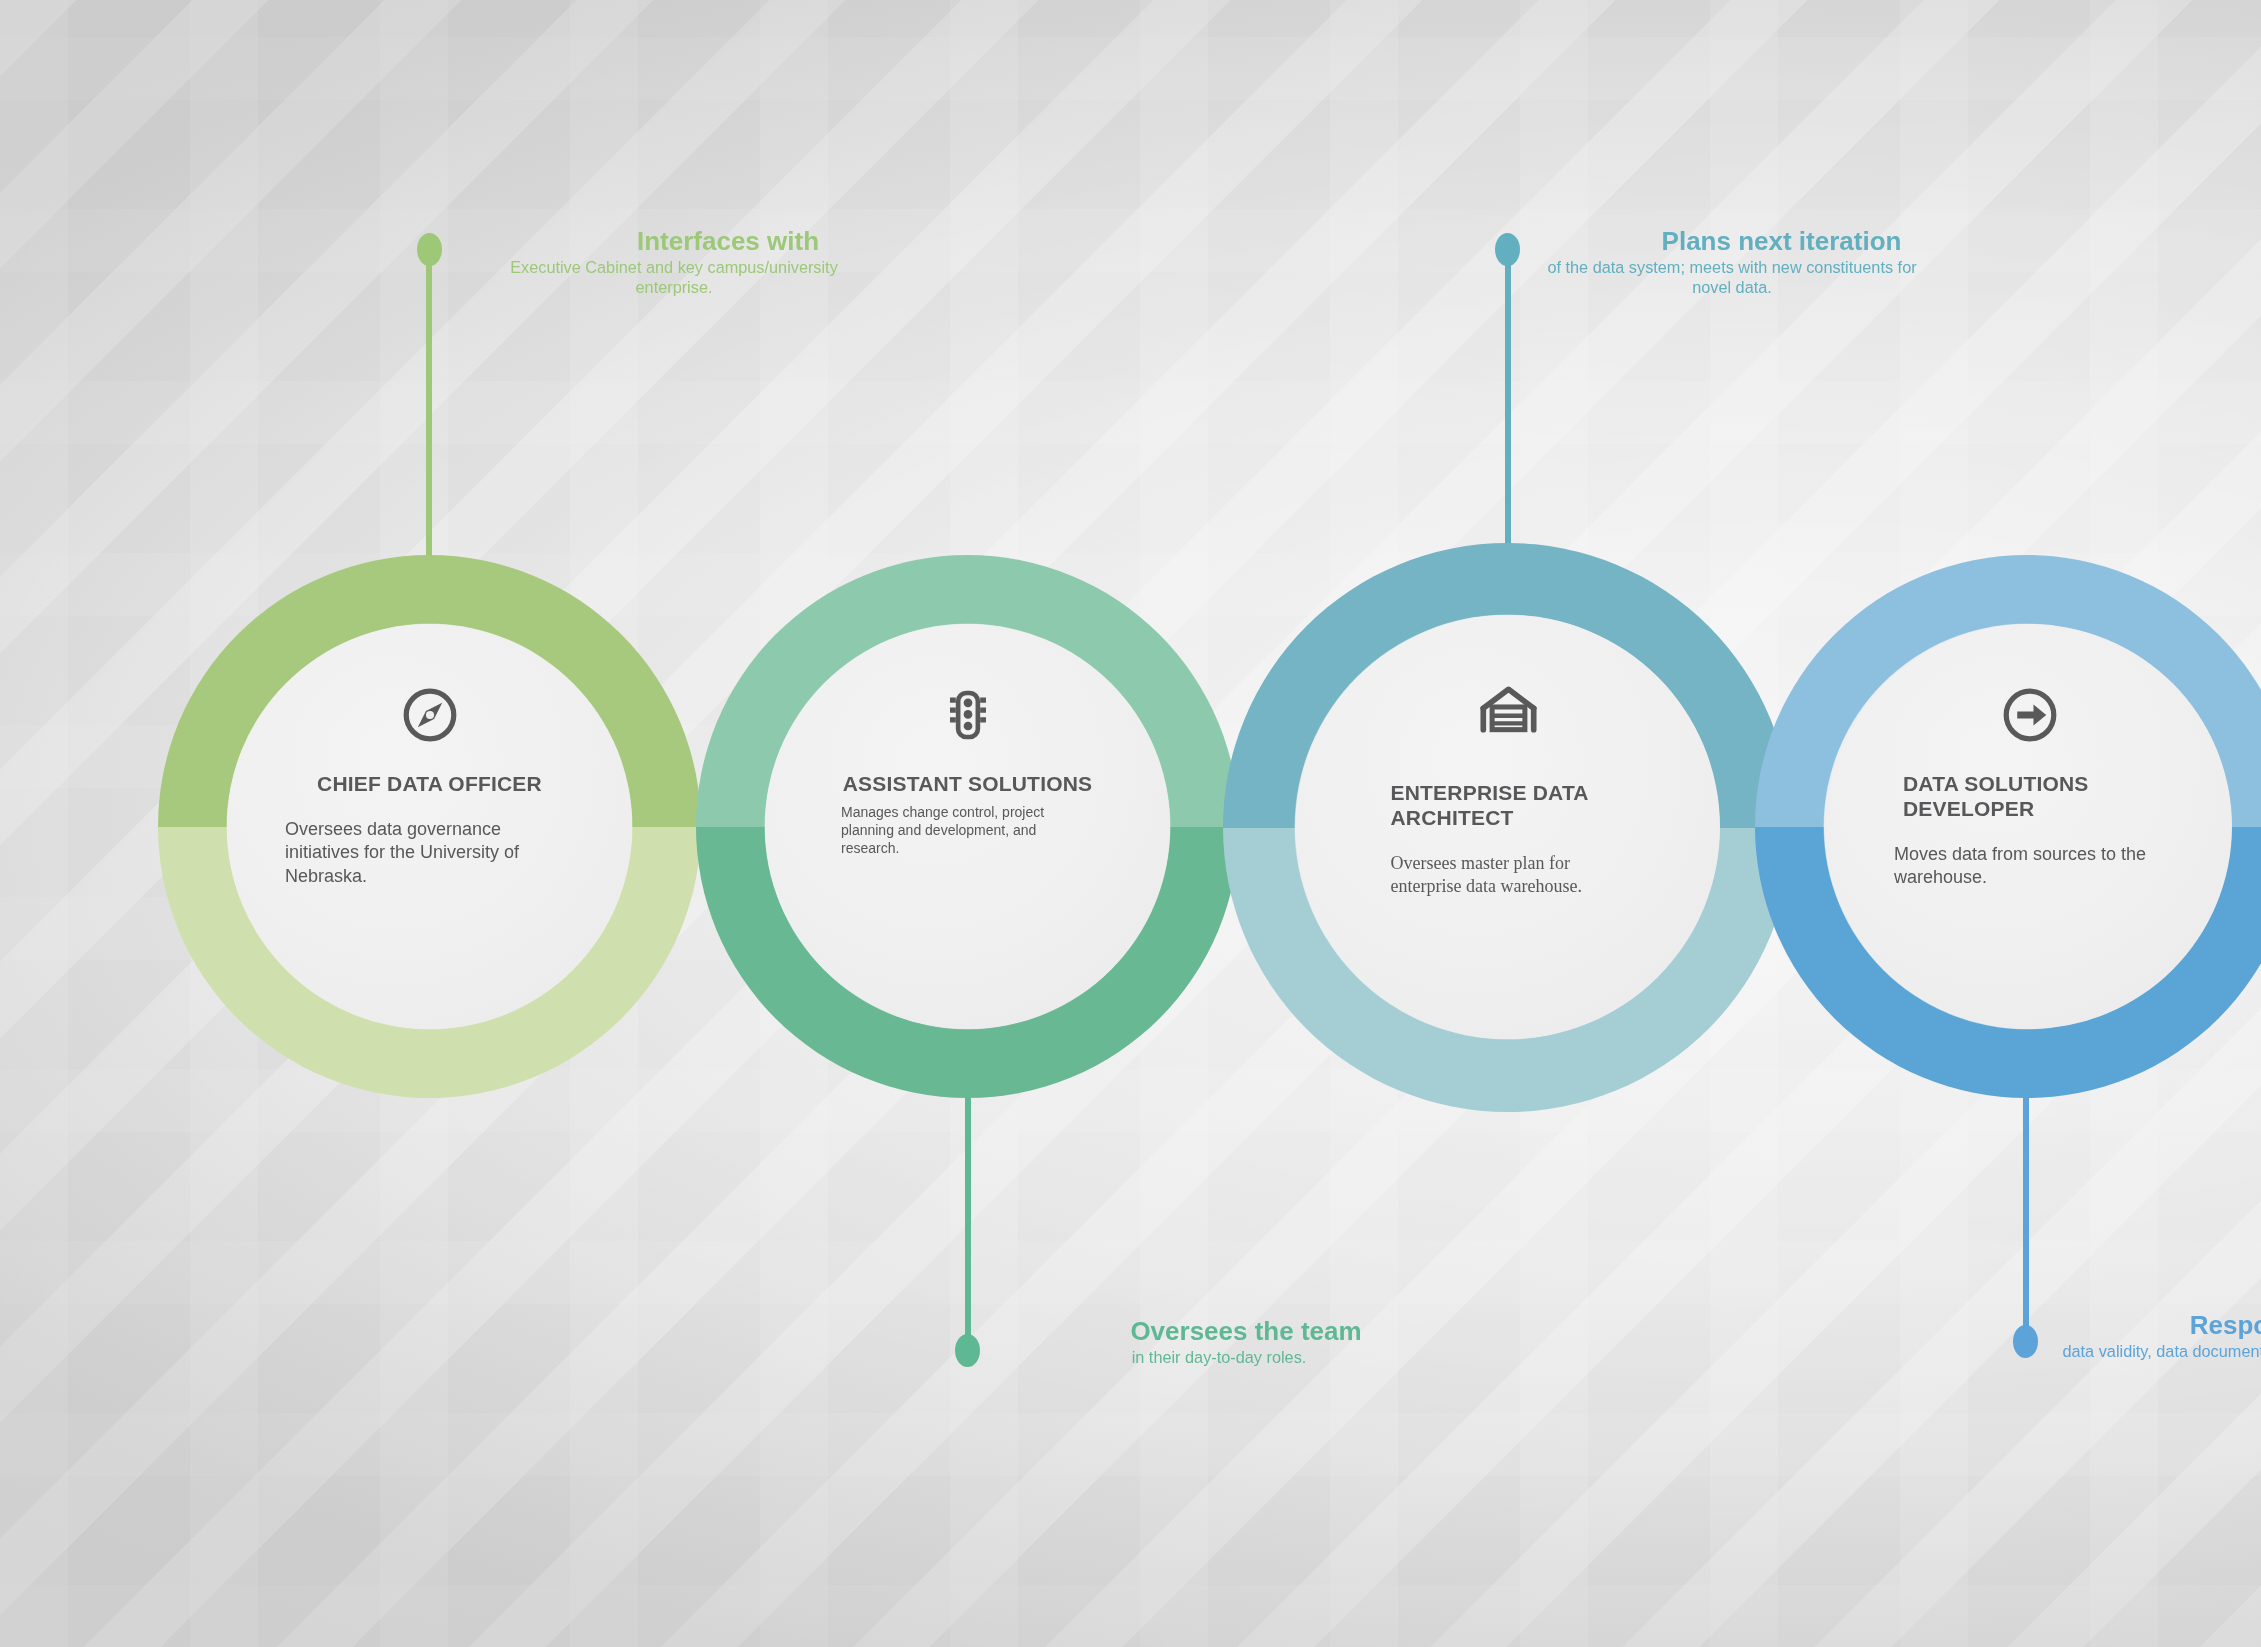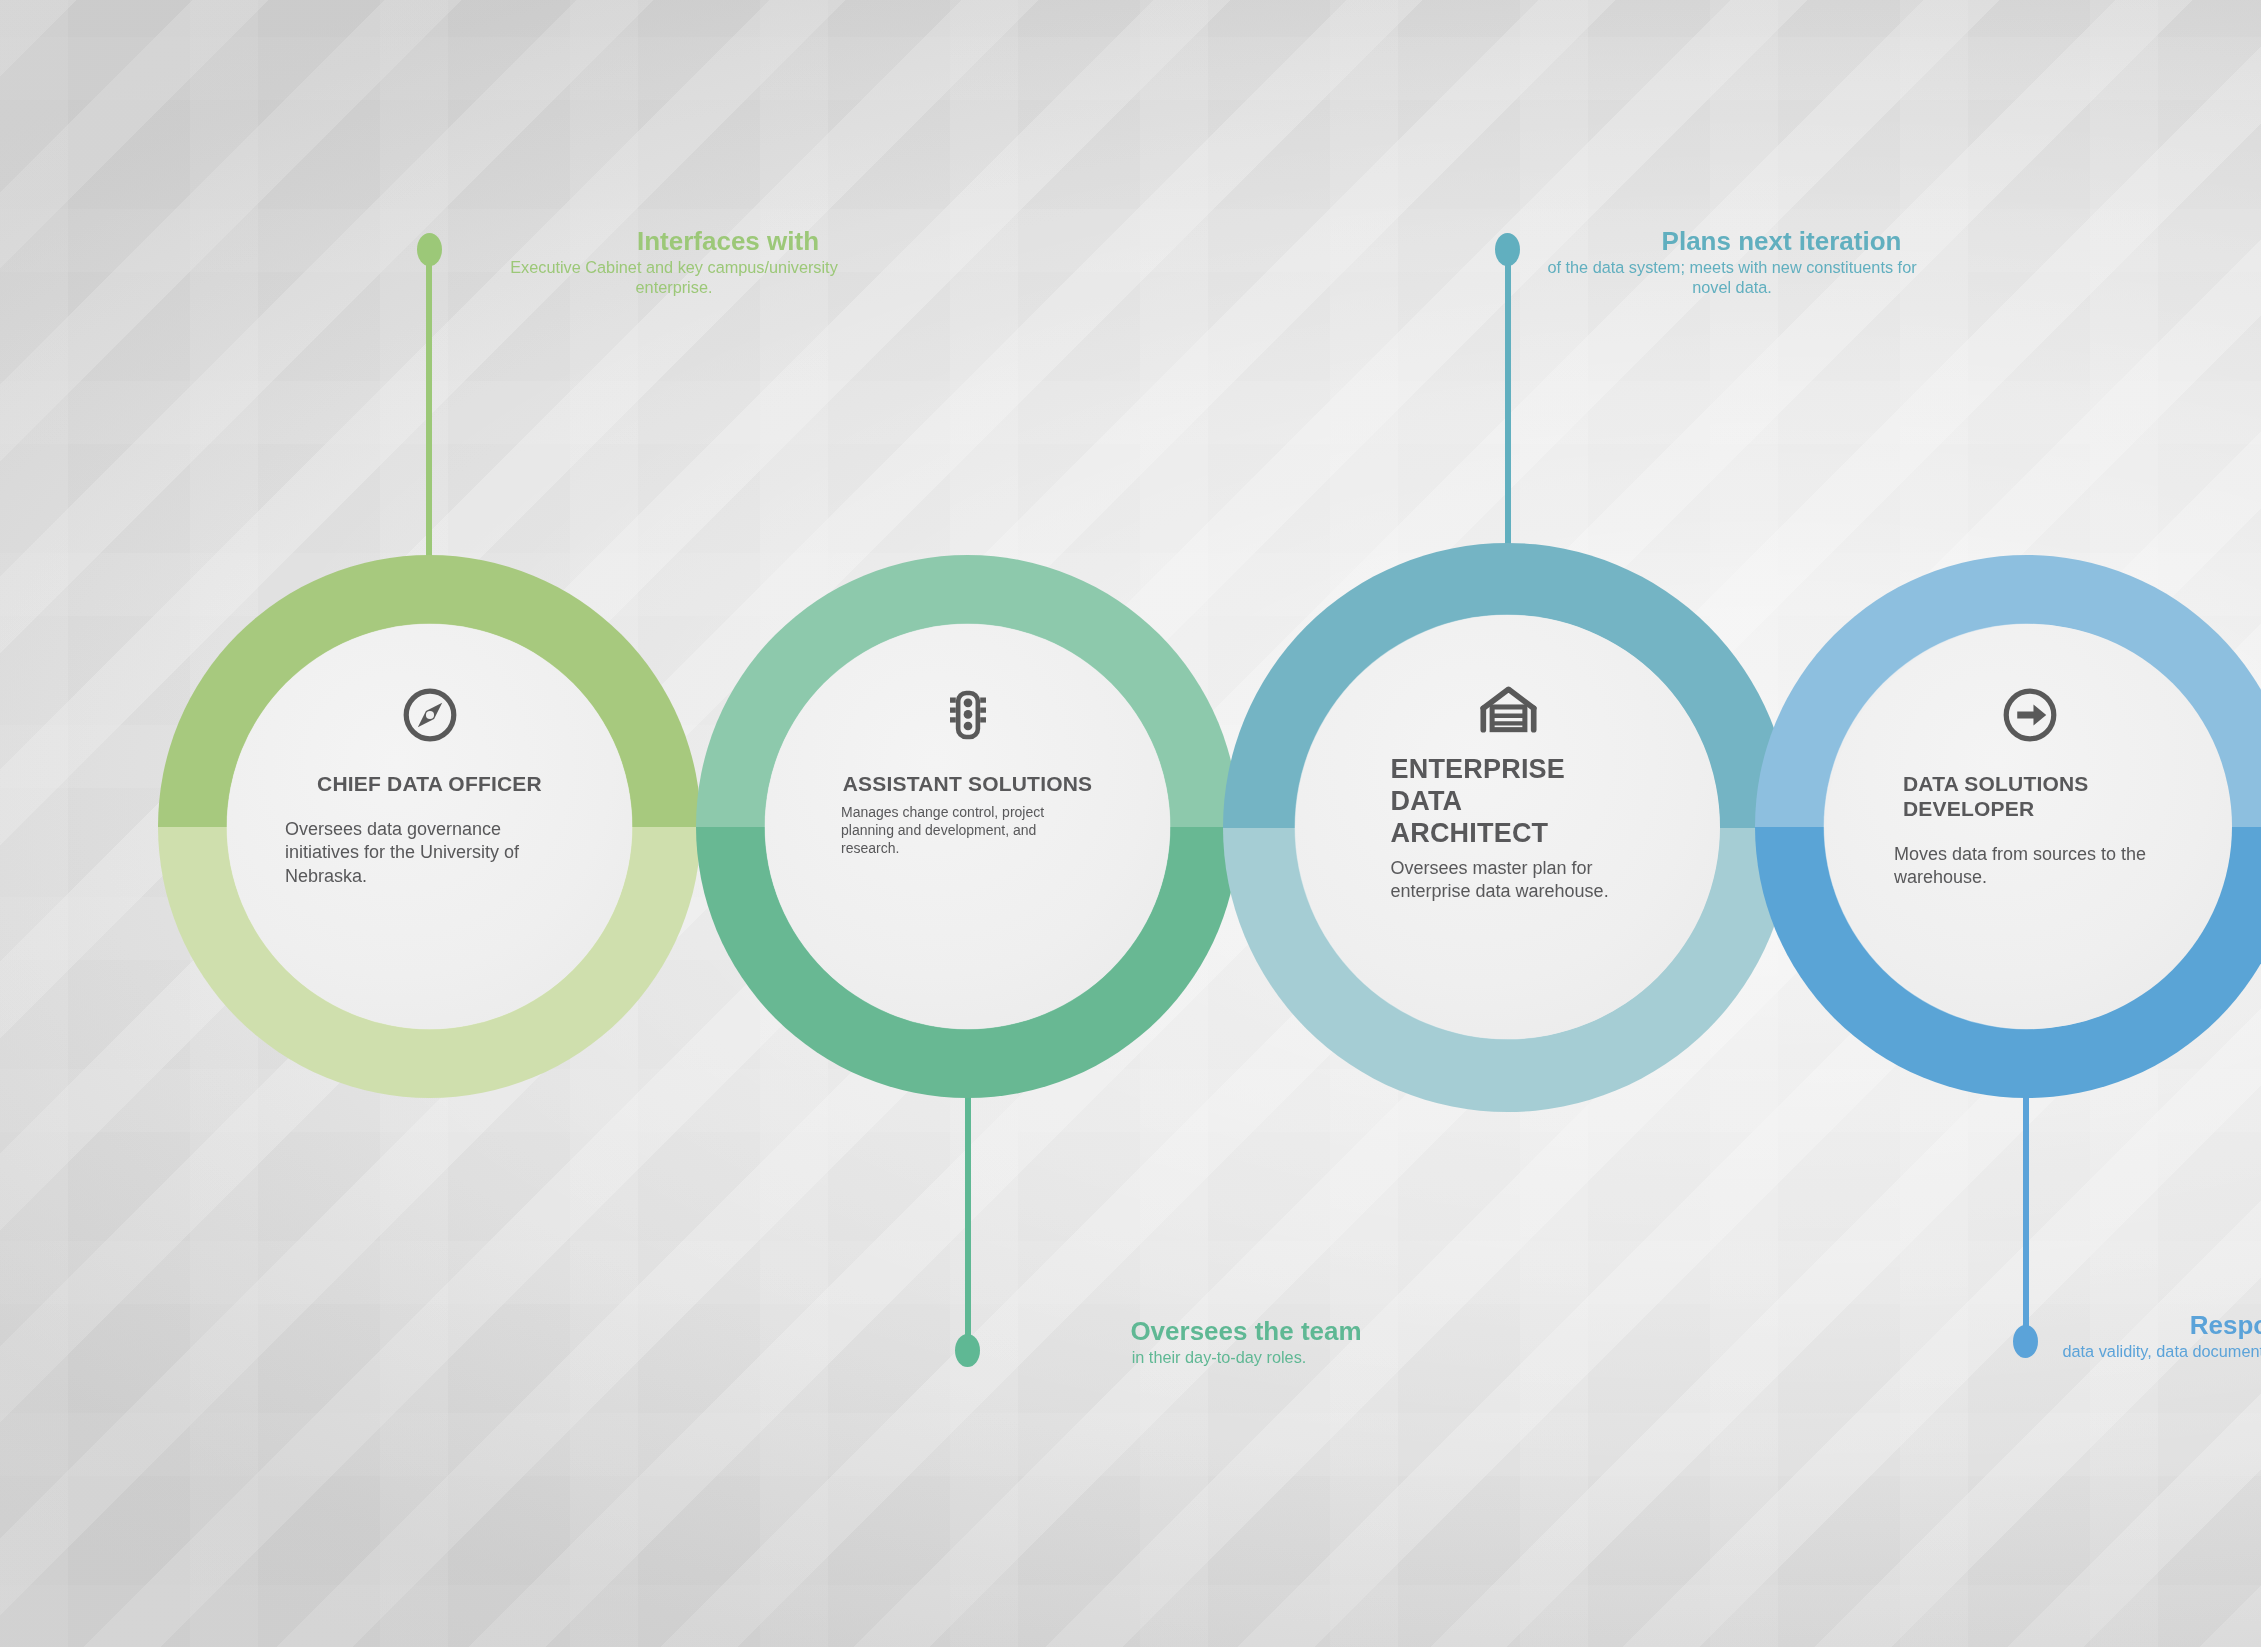--- a/index.html
+++ b/index.html
@@ -193,22 +193,22 @@
   <div class="disc" style="left:1296px; top:615px; width:424px; height:424px; padding-top:63px; z-index:32;">
     <span class="disc-icon">
       <svg width="63" height="63" viewBox="0 0 100 100" aria-hidden="true">
         <path d="M10 48 L10 82" stroke="#595959" stroke-width="9" stroke-linecap="round" fill="none"></path>
         <path d="M90 48 L90 82" stroke="#595959" stroke-width="9" stroke-linecap="round" fill="none"></path>
         <path d="M10 48 L50 18 L90 48" stroke="#595959" stroke-width="9" fill="none" stroke-linejoin="round" stroke-linecap="round"></path>
         <rect x="24" y="46" width="52" height="36" fill="none" stroke="#595959" stroke-width="8"></rect>
         <path d="M24 60 H76 M24 72 H76" stroke="#595959" stroke-width="7"></path>
       </svg>
     </span>
-    <div class="disc-title" style="font-size:27px; margin-top:11px; max-width:235px;">ENTERPRISE DATA ARCHITECT</div>
-    <div class="disc-desc" style="font-size:18px; margin-top:7px; max-width:235px;">Oversees master plan for enterprise data warehouse.</div>
+    <div class="disc-title" style="font-size:21px; margin-top:38px; max-width:235px;">ENTERPRISE DATA ARCHITECT</div>
+    <div class="disc-desc" style="font-size:18px; margin-top:21px; max-width:235px;font-family:Liberation Serif, serif;">Oversees master plan for enterprise data warehouse.</div>
   </div>
 
   <div class="disc" style="left:1827px; top:624px; width:405px; height:405px; padding-top:62px; z-index:33;">
     <span class="disc-icon">
       <svg width="58" height="58" viewBox="0 0 100 100" aria-hidden="true">
         <circle cx="50" cy="50" r="41" fill="none" stroke="#595959" stroke-width="9"></circle>
         <path d="M28 44 H56 V32 L78 50 L56 68 V56 H28 Z" fill="#595959"></path>
       </svg>
     </span>
     <div class="disc-title" style="font-size:21px; margin-top:26px; max-width:253px;">DATA SOLUTIONS DEVELOPER</div>

